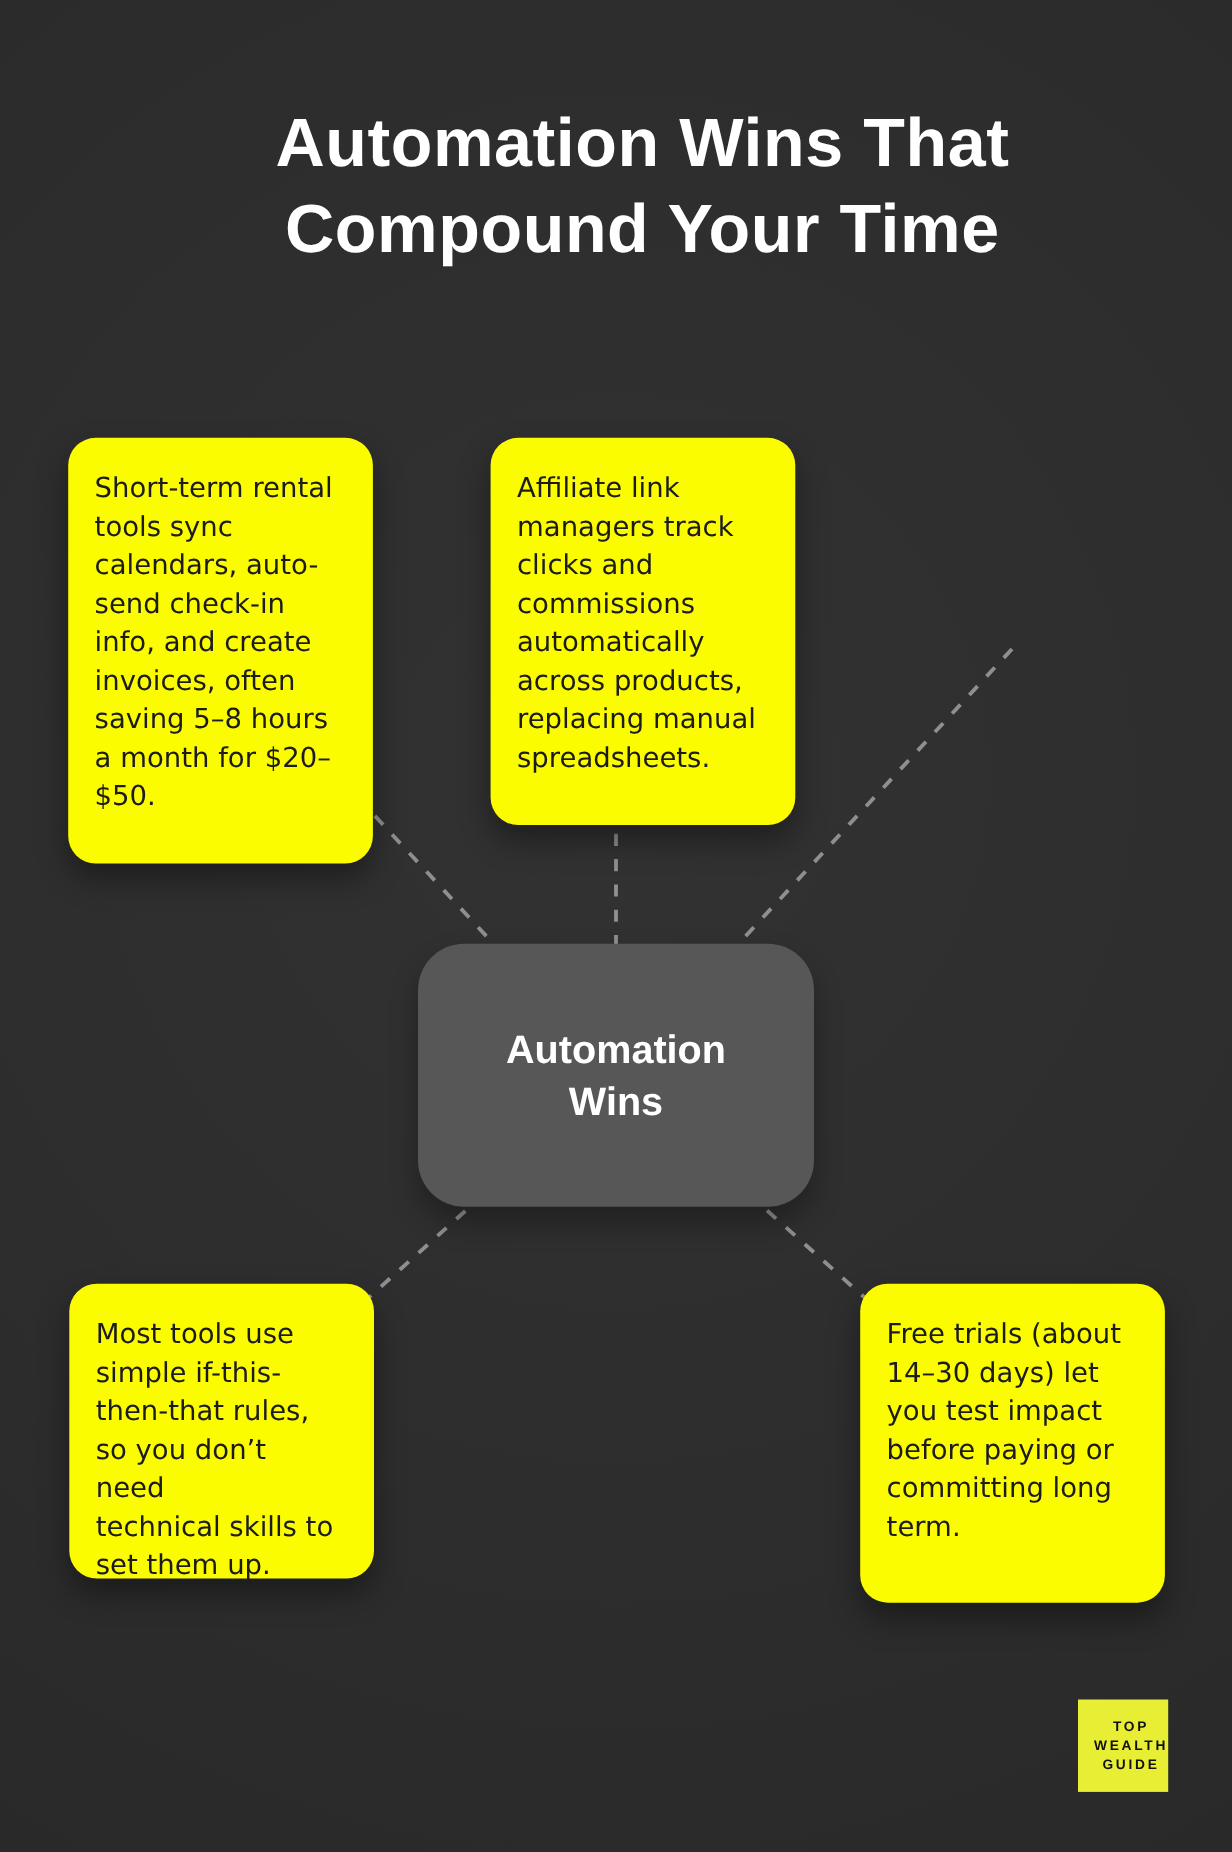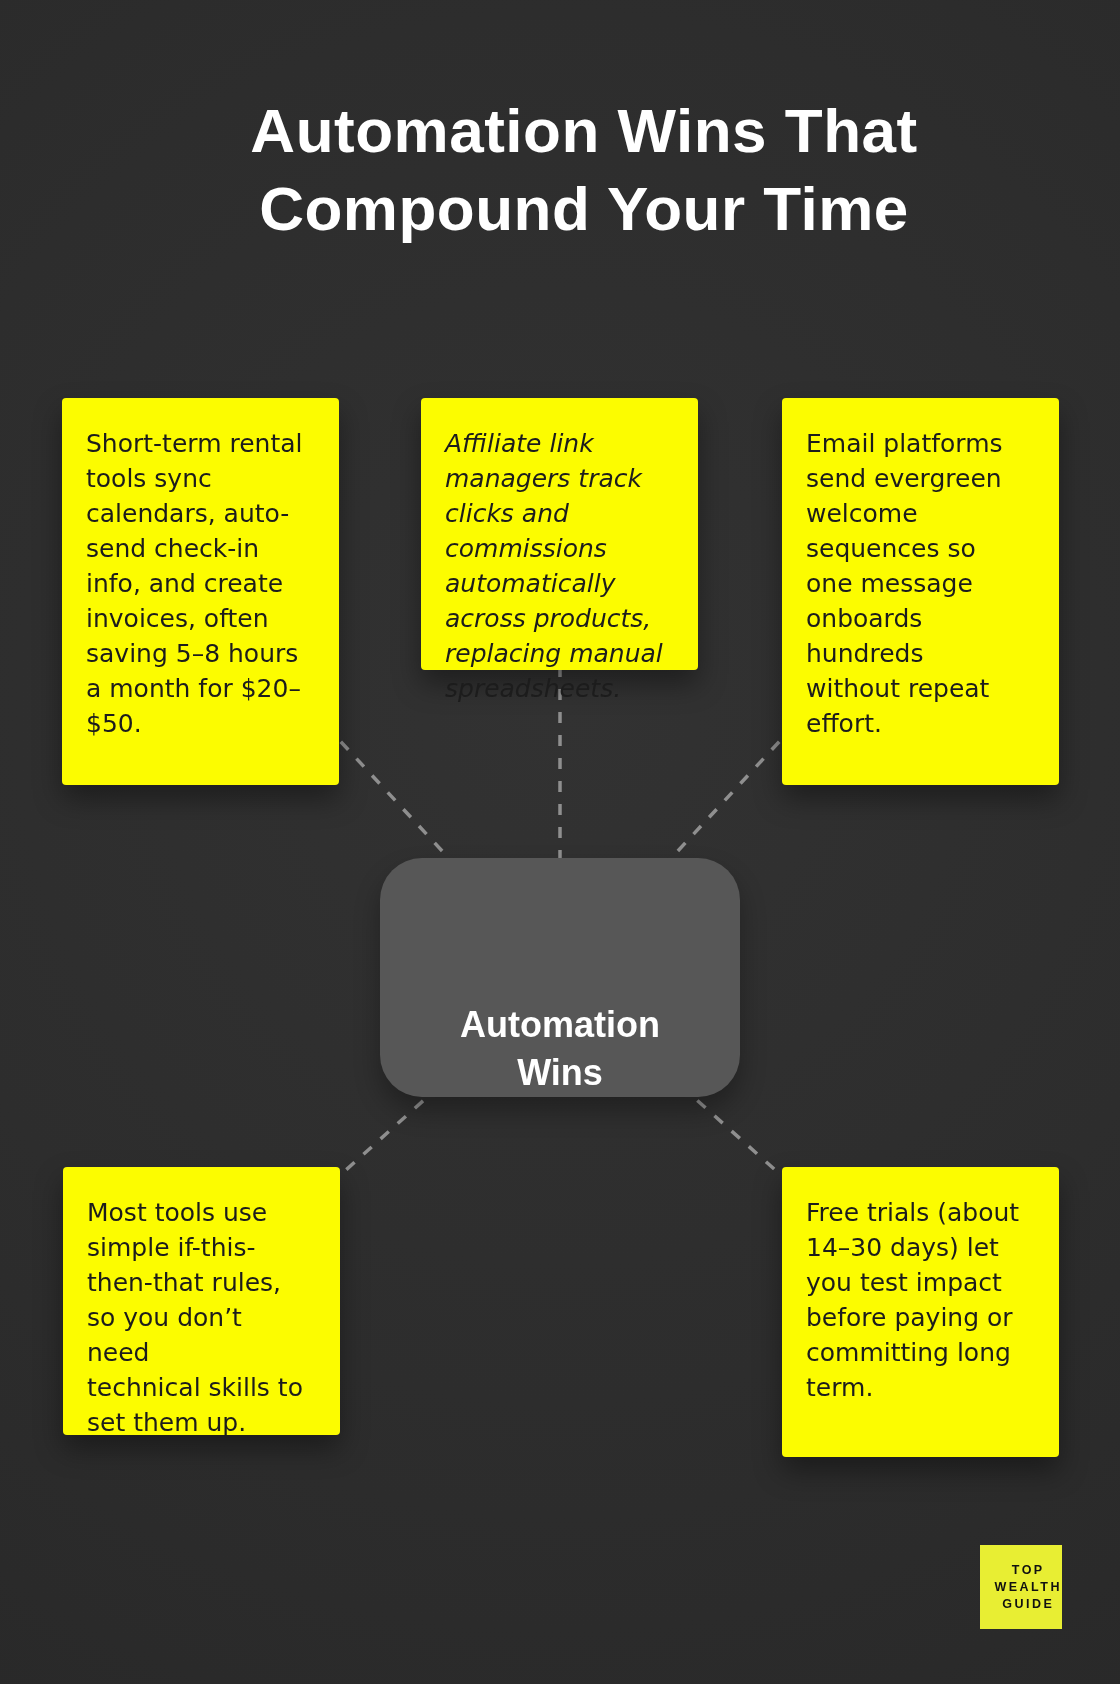--- a/index.html
+++ b/index.html
@@ -18,34 +18,34 @@
     text-align:center;color:var(--title_color);
     font-family:"Liberation Sans",sans-serif;font-weight:700;
     font-size:62px;line-height:78px;letter-spacing:0.5px;padding-left:48px;
   }
   svg.connectors{position:absolute;left:0;top:0;z-index:0;}
   svg.connectors line{
     stroke:var(--connector_gray);stroke-width:3.5;stroke-dasharray:11 12;fill:none;
   }
   .card{
     position:absolute;z-index:1;width:277px;
-    background:var(--card_yellow);border-radius:4px;
+    background:var(--card_yellow);border-radius:25px;
     color:var(--card_text);font-size:25px;line-height:35px;
     padding:28px 28px 0 24px;
     box-shadow:0 14px 28px rgba(0,0,0,0.38);
   }
   .card-top-left   {left:62px; top:398px;height:387px;}
-  .card-top-center {left:421px;top:398px;height:272px;font-style:italic;}
+  .card-top-center {left:446px;top:398px;height:352px;}
   .card-top-right  {left:782px;top:398px;height:387px;}
   .card-bottom-left {left:63px; top:1167px;height:268px;}
   .card-bottom-right{left:782px;top:1167px;height:290px;}
   .hub{
     position:absolute;z-index:1;left:380px;top:858px;width:360px;height:239px;
     background:var(--node_gray);border-radius:42px;
-    display:flex;align-items:flex-end;justify-content:center;text-align:center;
+    display:flex;align-items:center;justify-content:center;text-align:center;
     color:#ffffff;font-family:"Liberation Sans",sans-serif;font-weight:700;
     font-size:36px;line-height:48px;
     box-shadow:0 14px 26px rgba(0,0,0,0.3);
   }
   .logo-badge{
     position:absolute;z-index:1;left:980px;top:1545px;width:82px;height:84px;
     background:var(--logo_yellow);
     display:flex;align-items:center;justify-content:flex-end;text-align:center;
     color:#111111;font-family:"Liberation Sans",sans-serif;font-weight:700;
     font-size:12.5px;line-height:17px;letter-spacing:2.5px;
@@ -83,31 +83,20 @@
     <div class="ml">Affiliate link
 managers track
 clicks and
 commissions
 automatically
 across products,
 replacing manual
 spreadsheets.</div>
   </div>
 
-  <div class="card card-top-right">
-    <div class="ml">Email platforms
-send evergreen
-welcome
-sequences so
-one message
-onboards
-hundreds
-without repeat
-effort.</div>
-  </div>
 
   <div class="hub">
     <div class="ml">Automation
 Wins</div>
   </div>
 
   <div class="card card-bottom-left">
     <div class="ml">Most tools use
 simple if-this-
 then-that rules,

